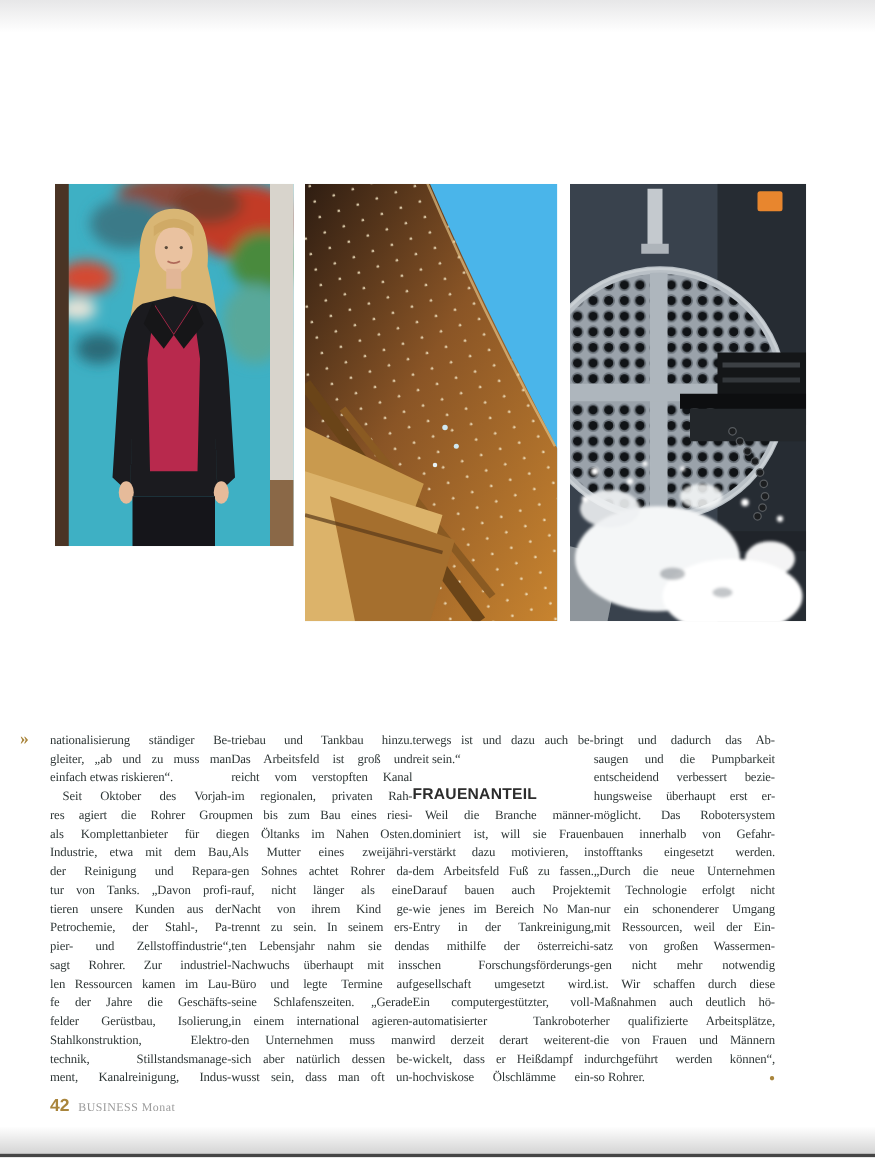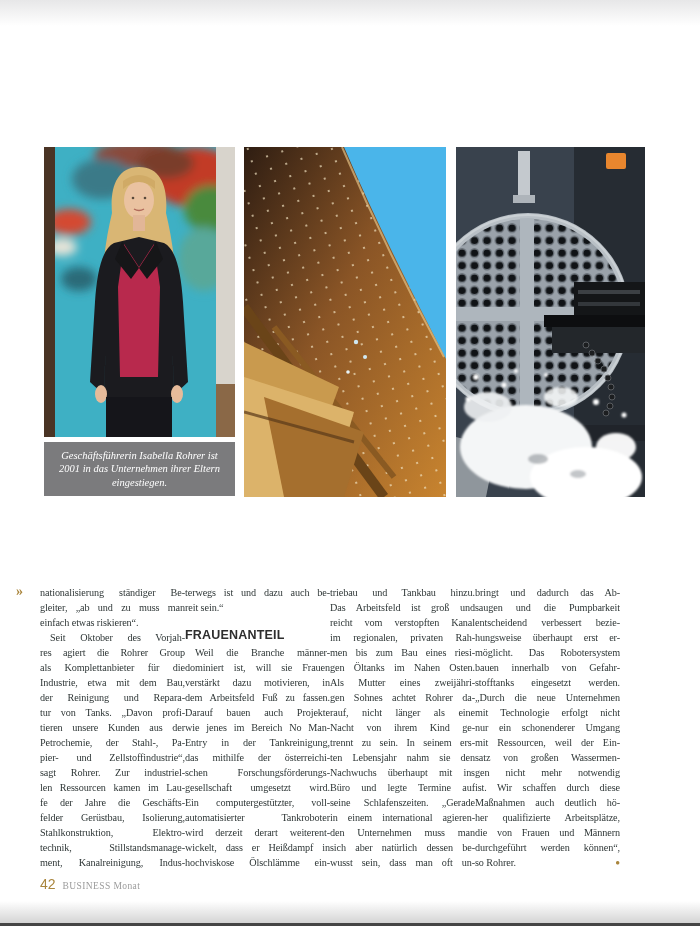--- a/index.html
+++ b/index.html
@@ -28,21 +28,21 @@
   .column{width:145px;font-size:10.2px;line-height:15px;color:#2f3737;letter-spacing:-0.1px;}
   .line{text-align:justify;text-align-last:justify;height:15px;overflow:hidden;}
   .line.end{text-align-last:left;}
   .line.indent{text-indent:10px;}
   .col-heading{font-family:"Liberation Sans",sans-serif;font-weight:bold;font-size:12.5px;
         color:#2d2d2d;letter-spacing:0.2px;margin:13px 0 2px;height:15px;}
   .end-dot{float:right;color:#a9853c;font-size:8px;line-height:15px;}
 
   .footer{position:absolute;left:40px;top:876px;display:flex;align-items:baseline;gap:7px;
         font-family:"Liberation Sans",sans-serif;}
-  .page-num{font-weight:normal;font-size:14px;color:#a9853c;}
+  .page-num{font-weight:bold;font-size:14px;color:#a9853c;}
   .mag-name{font-size:9.5px;color:#9b9b9b;letter-spacing:0.4px;font-family:Liberation Serif, serif;}
 </style>
 </head>
 <body>
 
 <div class="page">
   <div class="top-shade"></div>
 
   <figure class="photo photo-1">
     <svg width="191" height="290" viewBox="0 0 191 290">
@@ -170,21 +170,20 @@
         <circle cx="168" cy="268" r="2.5" fill="#ffffff"></circle>
           <circle cx="60" cy="224" r="2" fill="#ffffff"></circle>
         <circle cx="176" cy="320" r="3.5" fill="#ffffff"></circle>
           <circle cx="12" cy="252" r="2.5" fill="#ffffff"></circle>
         <ellipse cx="82" cy="312" rx="10" ry="5" fill="#6a7178" opacity="0.45"></ellipse>
         <ellipse cx="122" cy="327" rx="8" ry="4" fill="#6a7178" opacity="0.4"></ellipse>
       </g>
     </svg>
   </figure>
 
-  <div class="caption">Geschäftsführerin Isabella Rohrer ist 2001 in das Unternehmen ihrer Eltern eingestiegen.</div>
 
   <div class="cont-marker">»</div>
 
   <div class="columns" id="columns">
       <div class="column">
         <div class="line">nationalisierung ständiger Be-</div>
         <div class="line">gleiter, „ab und zu muss man</div>
         <div class="line end">einfach etwas riskieren“.</div>
         <div class="line indent">Seit Oktober des Vorjah-</div>
         <div class="line">res agiert die Rohrer Group</div>
@@ -197,40 +196,20 @@
         <div class="line">pier- und Zellstoffindustrie“,</div>
         <div class="line">sagt Rohrer. Zur industriel-</div>
         <div class="line">len Ressourcen kamen im Lau-</div>
         <div class="line">fe der Jahre die Geschäfts-</div>
         <div class="line">felder Gerüstbau, Isolierung,</div>
         <div class="line">Stahlkonstruktion, Elektro-</div>
         <div class="line">technik, Stillstandsmanage-</div>
         <div class="line">ment, Kanalreinigung, Indus-</div>
       </div>
       <div class="column">
-        <div class="line">terwegs ist und dazu auch be-</div>
-        <div class="line end">reit sein.“</div>
-        <div class="col-heading">FRAUENANTEIL</div>
-        <div class="line indent">Weil die Branche männer-</div>
-        <div class="line">dominiert ist, will sie Frauen</div>
-        <div class="line">verstärkt dazu motivieren, in</div>
-        <div class="line">dem Arbeitsfeld Fuß zu fassen.</div>
-        <div class="line">Darauf bauen auch Projekte</div>
-        <div class="line">wie jenes im Bereich No Man-</div>
-        <div class="line">Entry in der Tankreinigung,</div>
-        <div class="line">das mithilfe der österreichi-</div>
-        <div class="line">schen Forschungsförderungs-</div>
-        <div class="line">gesellschaft umgesetzt wird.</div>
-        <div class="line">Ein computergestützter, voll-</div>
-        <div class="line">automatisierter Tankroboter</div>
-        <div class="line">wird derzeit derart weiterent-</div>
-        <div class="line">wickelt, dass er Heißdampf in</div>
-        <div class="line">hochviskose Ölschlämme ein-</div>
-      </div>
-      <div class="column">
         <div class="line">triebau und Tankbau hinzu.</div>
         <div class="line">Das Arbeitsfeld ist groß und</div>
         <div class="line">reicht vom verstopften Kanal</div>
         <div class="line">im regionalen, privaten Rah-</div>
         <div class="line">men bis zum Bau eines riesi-</div>
         <div class="line">gen Öltanks im Nahen Osten.</div>
         <div class="line">Als Mutter eines zweijähri-</div>
         <div class="line">gen Sohnes achtet Rohrer da-</div>
         <div class="line">rauf, nicht länger als eine</div>
         <div class="line">Nacht von ihrem Kind ge-</div>
@@ -238,20 +217,40 @@
         <div class="line">ten Lebensjahr nahm sie den</div>
         <div class="line">Nachwuchs überhaupt mit ins</div>
         <div class="line">Büro und legte Termine auf</div>
         <div class="line">seine Schlafenszeiten. „Gerade</div>
         <div class="line">in einem international agieren-</div>
         <div class="line">den Unternehmen muss man</div>
         <div class="line">sich aber natürlich dessen be-</div>
         <div class="line">wusst sein, dass man oft un-</div>
       </div>
       <div class="column">
+        <div class="line">terwegs ist und dazu auch be-</div>
+        <div class="line end">reit sein.“</div>
+        <div class="col-heading">FRAUENANTEIL</div>
+        <div class="line indent">Weil die Branche männer-</div>
+        <div class="line">dominiert ist, will sie Frauen</div>
+        <div class="line">verstärkt dazu motivieren, in</div>
+        <div class="line">dem Arbeitsfeld Fuß zu fassen.</div>
+        <div class="line">Darauf bauen auch Projekte</div>
+        <div class="line">wie jenes im Bereich No Man-</div>
+        <div class="line">Entry in der Tankreinigung,</div>
+        <div class="line">das mithilfe der österreichi-</div>
+        <div class="line">schen Forschungsförderungs-</div>
+        <div class="line">gesellschaft umgesetzt wird.</div>
+        <div class="line">Ein computergestützter, voll-</div>
+        <div class="line">automatisierter Tankroboter</div>
+        <div class="line">wird derzeit derart weiterent-</div>
+        <div class="line">wickelt, dass er Heißdampf in</div>
+        <div class="line">hochviskose Ölschlämme ein-</div>
+      </div>
+      <div class="column">
         <div class="line">bringt und dadurch das Ab-</div>
         <div class="line">saugen und die Pumpbarkeit</div>
         <div class="line">entscheidend verbessert bezie-</div>
         <div class="line">hungsweise überhaupt erst er-</div>
         <div class="line">möglicht. Das Robotersystem</div>
         <div class="line">bauen innerhalb von Gefahr-</div>
         <div class="line">stofftanks eingesetzt werden.</div>
         <div class="line">„Durch die neue Unternehmen</div>
         <div class="line">mit Technologie erfolgt nicht</div>
         <div class="line">nur ein schonenderer Umgang</div>

